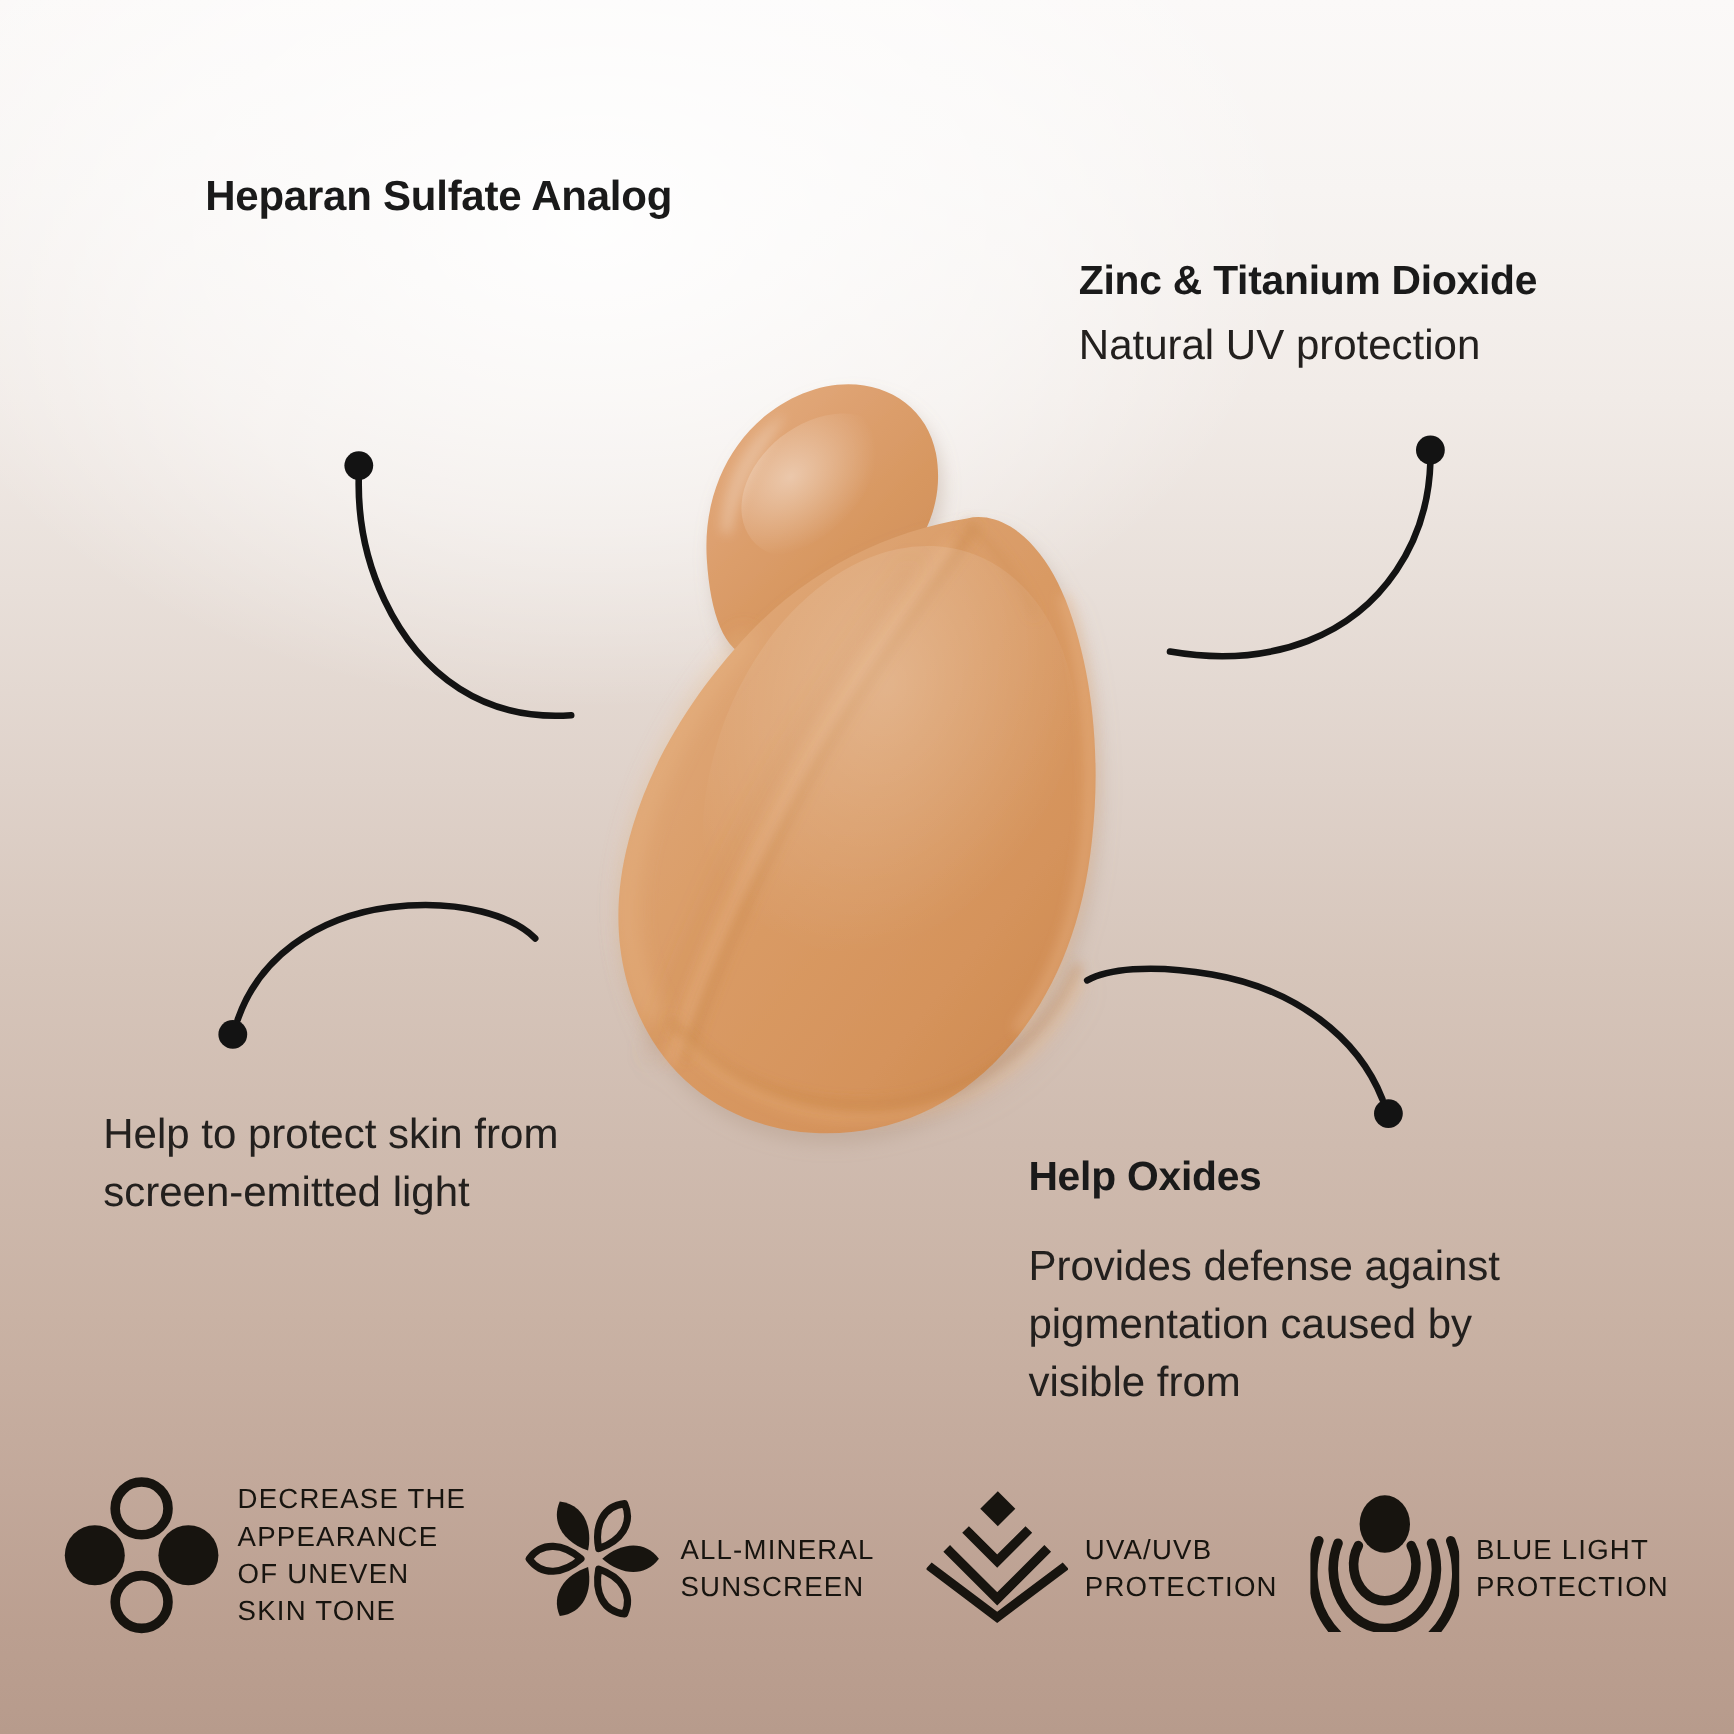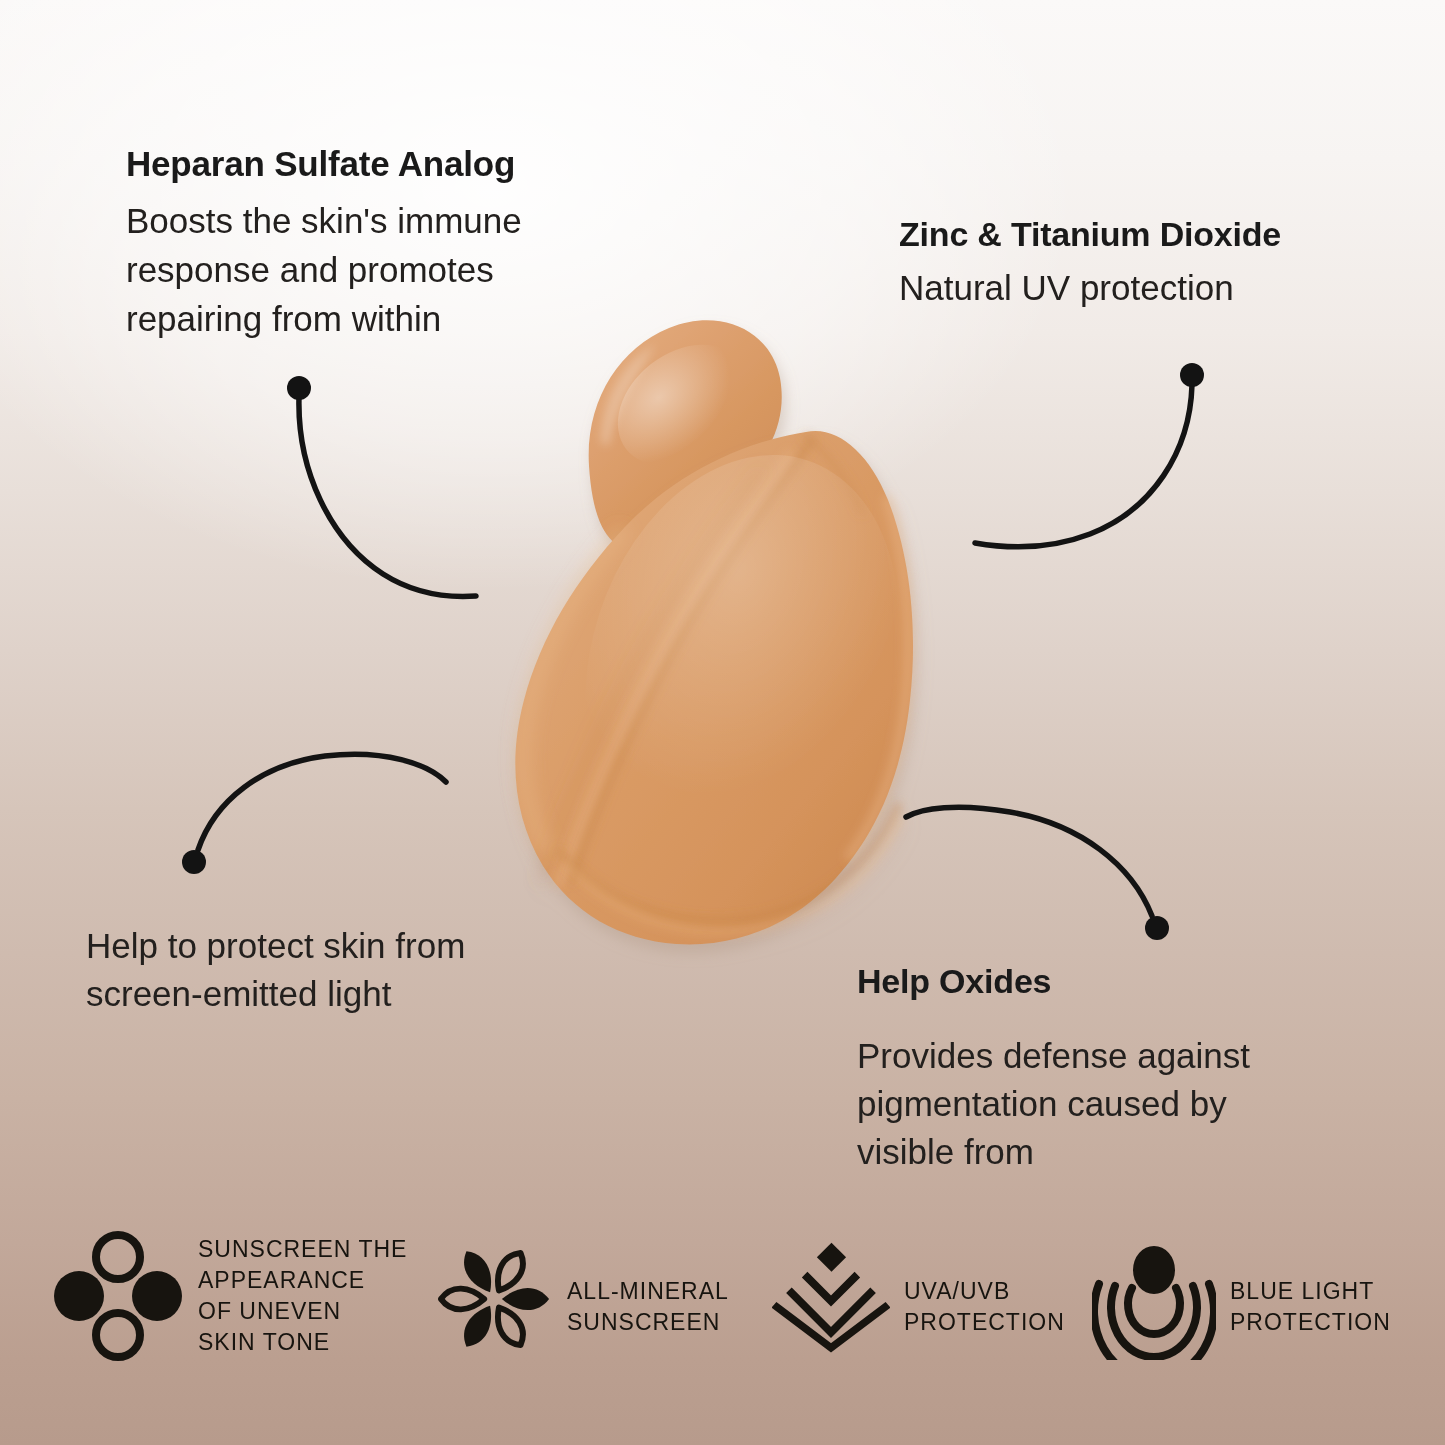--- a/index.html
+++ b/index.html
@@ -53,21 +53,21 @@
     letter-spacing: -0.2px;
     white-space: nowrap;
   }
   .callout .c-body {
     color: #23201e;
     font-weight: 300;
   }
   .callout .c-body div { white-space: nowrap; }
 
   #callout-heparan { left: 126px; top: 142px; }
-  #callout-heparan .c-title { font-size: 35px; line-height: 44px; }
+  #callout-heparan .c-title { font-size: 35px; line-height: 44px; margin-left: 45px; }
   #callout-heparan .c-body  { font-size: 35px; line-height: 49px; margin-top: 10px; }
 
   #callout-zinc { left: 899px; top: 213px; }
   #callout-zinc .c-title { font-size: 34px; line-height: 43px; }
   #callout-zinc .c-body  { font-size: 35px; line-height: 48px; margin-top: 8px; }
 
   #callout-antioxidants { left: 86px; top: 912px; }
   #callout-antioxidants .c-title { font-size: 34px; line-height: 42px; }
   #callout-antioxidants .c-body  { font-size: 35px; line-height: 48px; margin-top: 10px; }
 
@@ -213,25 +213,20 @@
 
     <path d="M198 850 C 215 800, 262 764, 325 756 C 385 749, 428 764, 446 782" stroke="#131313" stroke-width="5.5" fill="none" stroke-linecap="round"></path>
     <circle cx="194" cy="862" r="12" fill="#131313"></circle>
 
     <path d="M1152 916 C 1132 865, 1080 824, 1010 812 C 957 803, 922 808, 906 817" stroke="#131313" stroke-width="5.5" fill="none" stroke-linecap="round"></path>
     <circle cx="1157" cy="928" r="12" fill="#131313"></circle>
   </svg>
 
   <div class="callout" id="callout-heparan">
     <div class="c-title">Heparan Sulfate Analog</div>
-    <div class="c-body">
-      <div>Boosts the skin's immune</div>
-      <div>response and promotes</div>
-      <div>repairing from within</div>
-    </div>
   </div>
 
   <div class="callout" id="callout-zinc">
     <div class="c-title">Zinc &amp; Titanium Dioxide</div>
     <div class="c-body">
       <div>Natural UV protection</div>
     </div>
   </div>
 
   <div class="callout" id="callout-antioxidants">
@@ -253,21 +248,21 @@
   <div class="badges">
 
     <div class="badge" id="badge-uneven">
       <svg class="b-icon" width="132" height="132" viewBox="0 0 132 132" xmlns="http://www.w3.org/2000/svg">
         <circle cx="66" cy="27" r="22" fill="none" stroke="#17140f" stroke-width="8"></circle>
         <circle cx="27" cy="66" r="25" fill="#17140f"></circle>
         <circle cx="105" cy="66" r="25" fill="#17140f"></circle>
         <circle cx="66" cy="105" r="22" fill="none" stroke="#17140f" stroke-width="8"></circle>
       </svg>
       <div class="b-text">
-        <div>SUNSCREEN THE</div>
+        <div>DECREASE THE</div>
         <div>APPEARANCE</div>
         <div>OF UNEVEN</div>
         <div>SKIN TONE</div>
       </div>
     </div>
 
     <div class="badge" id="badge-mineral">
       <svg class="b-icon" width="118" height="118" viewBox="0 0 120 120" xmlns="http://www.w3.org/2000/svg">
         <g transform="translate(60,60)">
 

